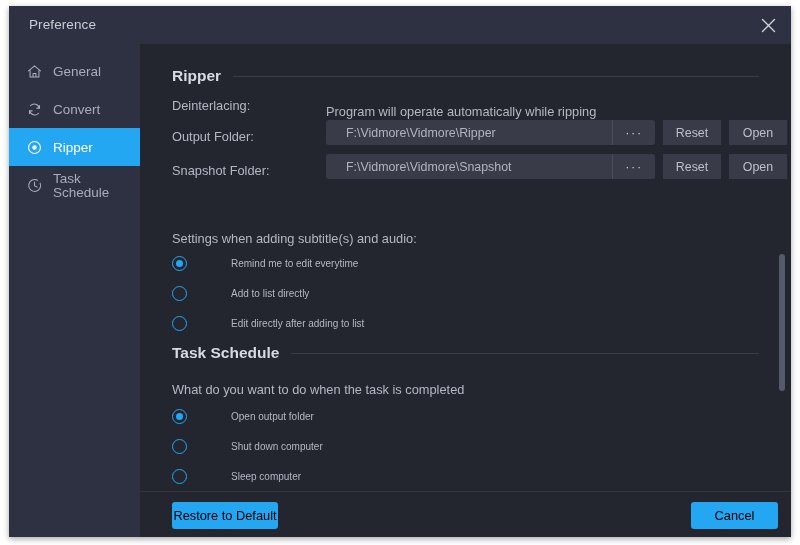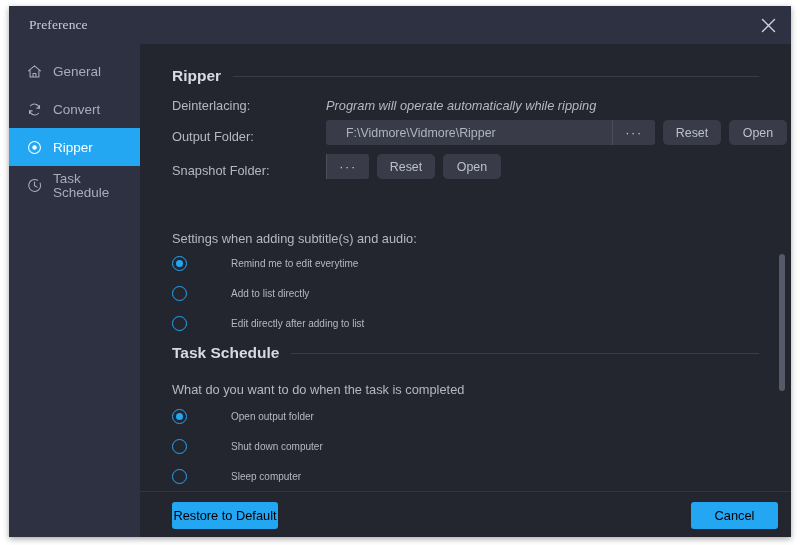--- a/index.html
+++ b/index.html
@@ -22,21 +22,20 @@
     box-shadow: 0 2px 6px rgba(0,0,0,0.35);
     overflow: hidden;
   }
 
   
   .titlebar {
     position: absolute;
     left: 0; top: 0;
     width: 782px; height: 38px;
     background: #2e3142;
-    font-family: Liberation Serif, serif;
   }
   .titlebar-text {
     position: absolute;
     left: 20px; top: 11px;
     font-size: 13.5px;
     color: #c9ccd6;
     letter-spacing: .1px;
   }
   .close-btn {
     position: absolute;
@@ -153,21 +152,21 @@
     justify-content: center;
     cursor: pointer;
     color: #c6cad4;
     font-size: 13px;
     letter-spacing: 1.5px;
   }
   .sm-btn {
     width: 58px;
     margin-left: 8px;
     background: #393c48;
-    border-radius: 5px;
+    border-radius: 0;
     display: flex;
     align-items: center;
     justify-content: center;
     cursor: pointer;
     color: #bcc0cb;
     font-size: 12.4px;
   }
 
   
   .checkrow {
@@ -327,34 +326,37 @@
   </div>
 
   <div class="content">
 
     <div class="section-head" style="top:23px;">
       <span class="htext">Ripper</span>
       <span class="hline"></span>
     </div>
 
     <div class="row-label" style="left:32px; top:54px;">Deinterlacing:</div>
-    <div class="row-value" style="left:186px; top:54px;font-style:italic;">Program will operate automatically while ripping</div>
+    <div class="row-value" style="left:186px; top:60px;">Program will operate automatically while ripping</div>
 
     <div class="row-label" style="left:32px; top:85px;">Output Folder:</div>
     <div class="field-group" style="left:186px; top:76px;">
       <div class="field-box">
         <span class="ftext">F:\Vidmore\Vidmore\Ripper</span>
       </div>
       <div class="browse-btn">···</div>
       <div class="sm-btn">Reset</div>
       <div class="sm-btn">Open</div>
     </div>
 
     <div class="row-label" style="left:32px; top:119px;">Snapshot Folder:</div>
     <div class="field-group" style="left:186px; top:110px;">
+      <div class="field-box">
+        <span class="ftext">F:\Vidmore\Vidmore\Snapshot</span>
+      </div>
       <div class="browse-btn">···</div>
       <div class="sm-btn">Reset</div>
       <div class="sm-btn">Open</div>
     </div>
 
 
     <div class="row-label" style="left:32px; top:187px;">Settings when adding subtitle(s) and audio:</div>
 
     <div class="radiorow" style="top:212px;">
       <span class="rbox checked">

